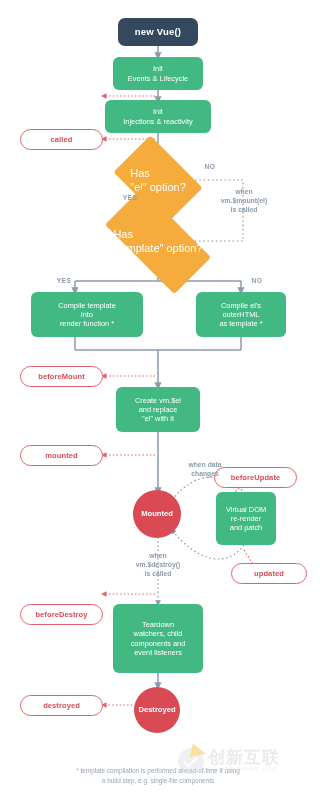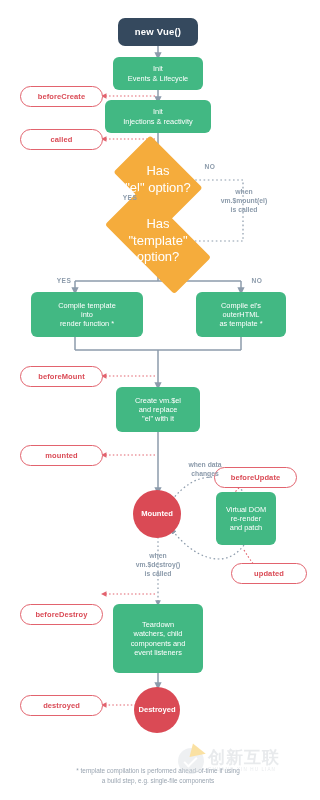--- a/index.html
+++ b/index.html
@@ -40,22 +40,22 @@
   }
   .n-diamond-shape{
     position:absolute;inset:0;
     background:#f5ac3c;
     transform:rotate(45deg);
     border-radius:3px;
   }
   .n-diamond-text{
     position:relative;
     color:#ffffff;
-    font-size:13px;
-    text-align:center;
+    font-size:11px;
+    text-align:left;
     white-space:pre-line;
     line-height:1.3;
   }
   .n-circle{
     background:#da4a55;color:#ffffff;
     border-radius:50%;
     font-size:7.6px;font-weight:bold;
   }
   .n-hook{
     background:#ffffff;
@@ -219,21 +219,20 @@
 re-render
 and patch</div>
 
   <div class="node n-green" style="left:113px;top:604px;width:90px;height:69px;">Teardown
 watchers, child
 components and
 event listeners</div>
 
   <div class="node n-circle" style="left:134px;top:687px;width:46px;height:46px;">Destroyed</div>
 
-  <div class="node n-hook" style="left:20px;top:86px;width:83px;height:21px;">beforeCreate</div>
 
   <div class="node n-hook" style="left:20px;top:129px;width:83px;height:21px;">called</div>
 
   <div class="node n-hook" style="left:20px;top:366px;width:83px;height:21px;">beforeMount</div>
 
   <div class="node n-hook" style="left:20px;top:445px;width:83px;height:21px;">mounted</div>
 
   <div class="node n-hook" style="left:214px;top:467px;width:83px;height:21px;">beforeUpdate</div>
 
   <div class="node n-hook" style="left:231px;top:563px;width:76px;height:21px;">updated</div>

